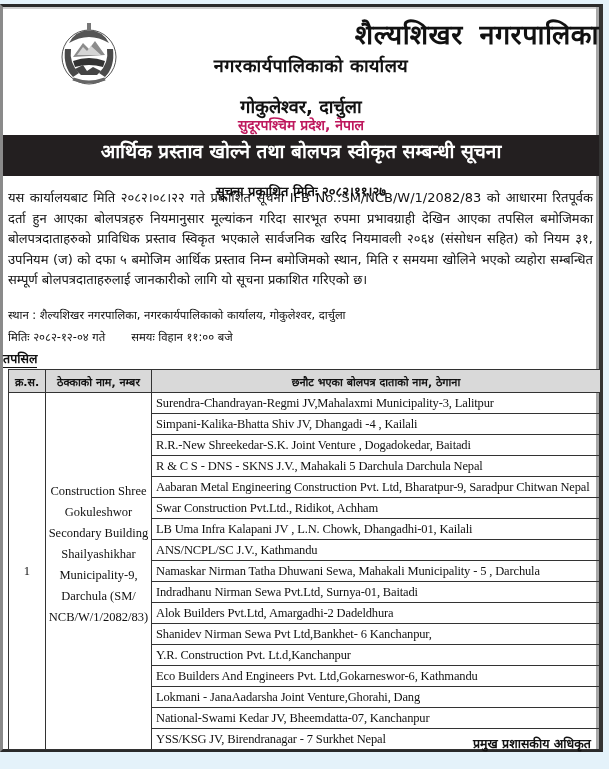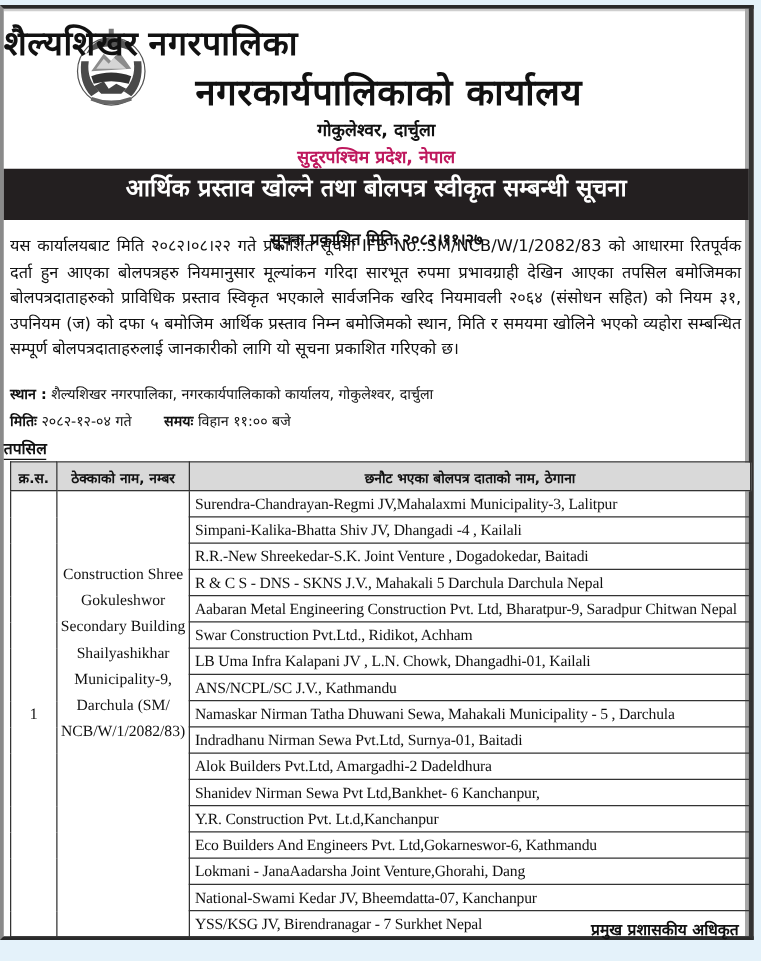--- a/index.html
+++ b/index.html
@@ -9,35 +9,35 @@
     position: absolute; left: 0; top: 4px; width: 603px; height: 748px;
     background: #fff;
     border-top: 3px solid #2a2a2a;
     border-right: 4px solid #333;
     border-bottom: 3px solid #2a2a2a;
     border-left: 3px solid #8a8a8a;
     box-shadow: inset -3px 0 0 #a8a8a8, inset 0 2px 0 #cfcfcf;
   }
   .header { position: relative; height: 132px; }
   .logo { position: absolute; left: 50px; top: 12px; width: 72px; height: 72px; }
-  .h1 { position: absolute; left: 0; right: 0; top: 8px; text-align: left; font-family: Liberation Sans, sans-serif; font-weight: bold; font-size: 27px; letter-spacing: 0.5px; color: #111; }
-  .h2 { position: absolute; left: 0; right: 0; top: 46px; text-align: center; font-family: "DejaVu Sans", sans-serif; font-weight: bold; font-size: 29px; letter-spacing: 0.5px; color: #111; padding-left: 20px; }
-  .h3 { position: absolute; left: 0; right: 0; top: 87px; text-align: center; font-family: "DejaVu Sans", sans-serif; font-weight: bold; font-size: 14px; color: #111; }
+  .h1 { position: absolute; left: 0; right: 0; top: 8px; text-align: right; font-family: Liberation Mono, monospace; font-weight: bold; font-size: 27px; letter-spacing: 0.5px; color: #111; }
+  .h2 { position: absolute; left: 0; right: 0; top: 46px; text-align: center; font-family: "DejaVu Sans", sans-serif; font-weight: bold; font-size: 18px; letter-spacing: 0.5px; color: #111; padding-left: 20px; }
+  .h3 { position: absolute; left: 0; right: 0; top: 87px; text-align: center; font-family: "DejaVu Sans", sans-serif; font-weight: bold; font-size: 18px; color: #111; }
   .h4 { position: absolute; left: 0; right: 0; top: 108px; text-align: center; font-family: "DejaVu Sans", sans-serif; font-weight: bold; font-size: 14px; color: #be185d; }
   .banner {
     position: absolute; left: 0; right: 0; top: 128px; height: 41px;
     background: #231f20; color: #fff; text-align: center;
     font-family: "DejaVu Sans", sans-serif; font-weight: bold; font-size: 19px; line-height: 32px;
   }
   .pubdate { position: absolute; left: 0; right: 0; top: 175px; text-align: center; font-family: "DejaVu Sans", sans-serif; font-weight: bold; font-size: 13px; }
   .para { position: absolute; left: 5px; right: 6px; top: 181px; font-family: "DejaVu Sans", sans-serif; font-size: 13px; line-height: 20.6px; text-align: justify; }
   .loc { position: absolute; left: 5px; top: 300px; font-family: "DejaVu Sans", sans-serif; font-size: 11.4px; }
   .dt  { position: absolute; left: 5px; top: 322px; font-family: "DejaVu Sans", sans-serif; font-size: 11.4px; }
   .dt .gap { display: inline-block; width: 26px; }
-  b { font-weight: bold; margin-top: 44px; }
+  b { font-weight: normal; margin-top: 44px; }
   .tapasil { position: absolute; left: 0; right: 0; top: 343px; text-align: left; font-family: "DejaVu Sans", sans-serif; font-weight: bold; font-size: 12.5px; }
   .tapasil span { border-bottom: 1.5px solid #111; padding-bottom: 1px; }
   table.bids {
     position: absolute; left: 5px; top: 362px; width: 593px;
     border-collapse: collapse; font-size: 12.6px;
   }
   table.bids th, table.bids td { border: 1.3px solid #333; }
   table.bids th { background: #d9d9d9; font-family: "DejaVu Sans", sans-serif; font-weight: bold; font-size: 11px; height: 23px; text-align: center; }
   table.bids th.c1 { width: 37px; }
   table.bids th.c2 { width: 106px; }
@@ -86,21 +86,21 @@
     <thead>
       <tr>
         <th class="c1">क्र.स.</th>
         <th class="c2">ठेक्काको नाम, नम्बर</th>
         <th>छनौट भएका बोलपत्र दाताको नाम, ठेगाना</th>
       </tr>
     </thead>
     <tbody id="bid-body">
         <tr>
           <td class="sn" rowspan="17">1</td>
-          <td class="contract" rowspan="17" style="padding-top: 56px; vertical-align: top;">
+          <td class="contract" rowspan="17" style="padding-top: 88px; vertical-align: top;">
             <div>Construction Shree</div>
             <div>Gokuleshwor</div>
             <div>Secondary Building</div>
             <div>Shailyashikhar</div>
             <div>Municipality-9,</div>
             <div>Darchula (SM/</div>
             <div>NCB/W/1/2082/83)</div>
           </td>
           <td class="bidder">Surendra-Chandrayan-Regmi JV,Mahalaxmi Municipality-3, Lalitpur</td>
         </tr>

